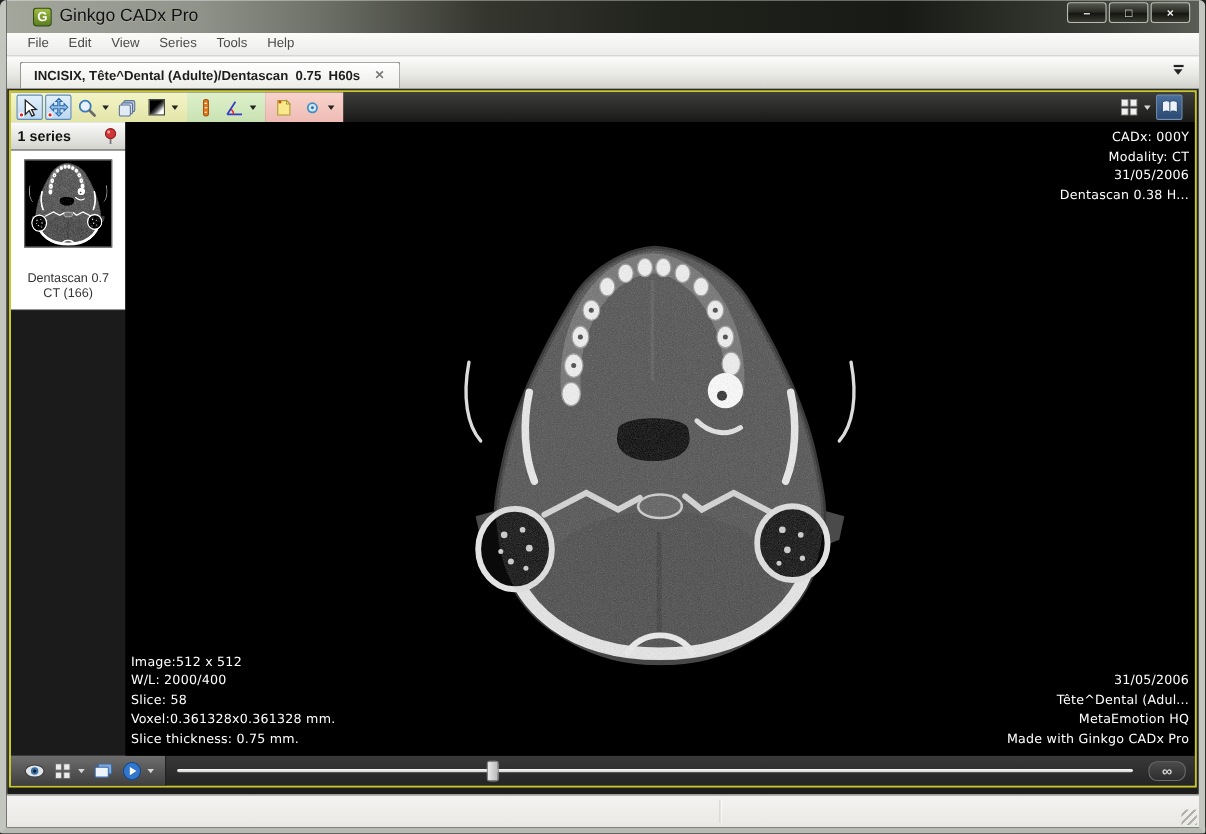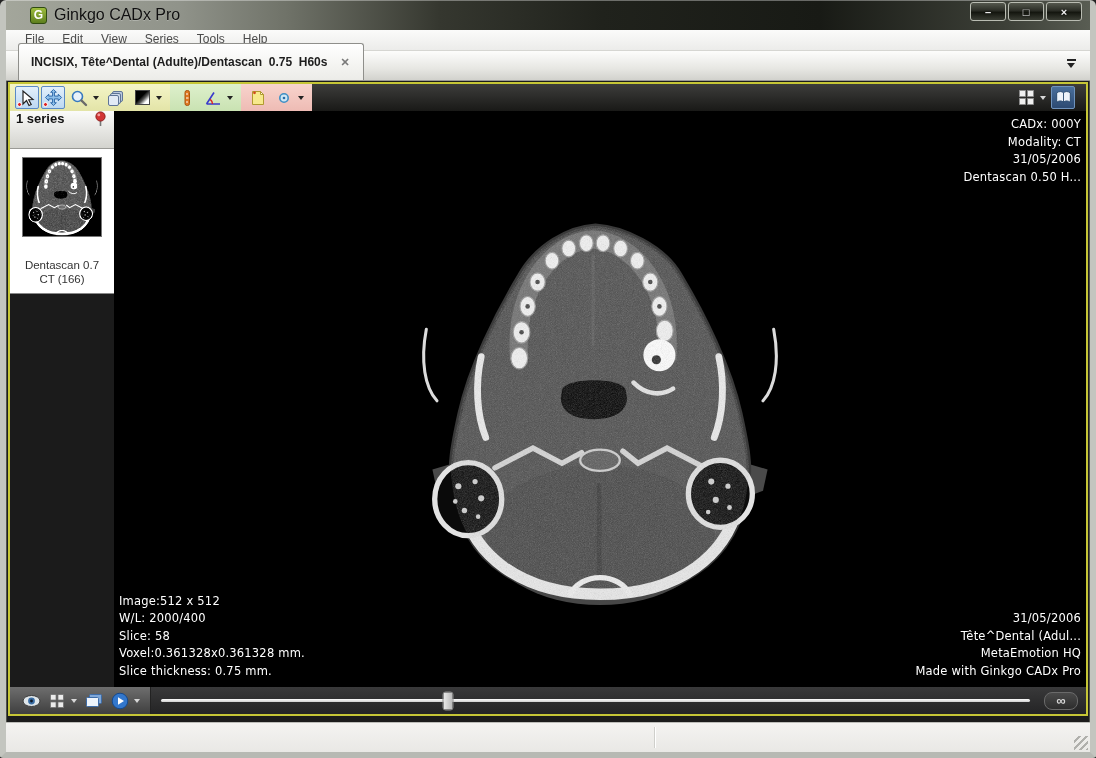--- a/index.html
+++ b/index.html
@@ -25,21 +25,21 @@
     text-shadow:0 0 2px #000; }
 
   
   .menubar{ height:21px; background:linear-gradient(180deg,#fbfbfa,#ececea);
     border-bottom:1px solid #d6d6d2; display:flex; align-items:flex-start; padding-left:10px; }
   .menu-item{ font-size:12px; color:#4a4a4a; padding:2px 9px; }
 
   
   .tabbar{ height:30px; background:linear-gradient(180deg,#fdfdfc 0,#e7e7e3 60%,#d2d2cd 100%);
     border-bottom:1px solid #9a9a96; position:relative; display:flex; align-items:flex-end; padding-left:12px; }
-  .tab{ height:37px; display:flex; align-items:center; padding:0 10px 0 12px;
+  .tab{ height:24px; display:flex; align-items:center; padding:0 10px 0 12px;
     background:linear-gradient(180deg,#ffffff,#ececе8); background:linear-gradient(180deg,#ffffff,#ecece8);
     border:1px solid #8f8f8b; border-bottom:none; border-radius:3px 3px 0 0; }
   .tab-label{ font-size:12px; font-weight:bold; color:#1d1d1d; white-space:pre; }
   .tab-close{ margin-left:10px; font-size:11px; font-weight:bold; color:#7a7a7a; padding:0 3px; }
   .tab-list-arrow{ position:absolute; right:14px; top:8px; width:9px; }
   .tab-list-arrow .bar{ height:2px; background:#222; margin-bottom:2px; }
   .tab-list-arrow .tri{ width:0; height:0; border-left:4.5px solid transparent; border-right:4.5px solid transparent; border-top:5px solid #222; }
 
   
   .client{ position:absolute; left:2px; right:2px; top:82px; bottom:36px;
@@ -57,22 +57,22 @@
   .tool .badge{ position:absolute; left:1px; bottom:1px; width:5px; height:5px; border-radius:50%; background:#d22; border:1px solid #fff; }
   .dd{ width:0; height:0; border-left:3.5px solid transparent; border-right:3.5px solid transparent; border-top:4px solid #222; margin:0 4px 0 1px; }
   .dd.light{ border-top-color:#d8d8d8; }
   .toolbar-spacer{ flex:1; }
   .tgroup.dark-right{ padding-right:10px; }
   .wl-icon{ width:15px; height:15px; border:1px solid #444; background:linear-gradient(135deg,#000 42%,#555 60%,#fff 80%); }
 
   
   .mainrow{ flex:1; display:flex; min-height:0; }
   .sidebar{ width:104px; background:#1e1e1e; display:flex; flex-direction:column; flex:0 0 auto; }
-  .series-header{ height:38px; background:linear-gradient(180deg,#fbfbfa,#d3d3ce); border-bottom:1px solid #9a9a96;
-    display:flex; align-items:flex-start; justify-content:space-between; padding:0 6px; }
+  .series-header{ height:26px; background:linear-gradient(180deg,#fbfbfa,#d3d3ce); border-bottom:1px solid #9a9a96;
+    display:flex; align-items:center; justify-content:space-between; padding:0 6px; }
   .series-header-label{ font-size:13px; font-weight:bold; color:#111; }
   .series-card{ background:#fff; border-bottom:1px solid #888; padding:8px 0 8px; text-align:center; }
   .thumb-frame{ width:80px; height:80px; margin:0 auto; border:1px solid #777; background:#000; }
   .series-name,.series-detail{ font-size:11.5px; color:#333; margin-top:22px; }
   .series-detail{ margin-top:2px; }
   .sidebar-fill{ flex:1; background:#1b1b1b; }
 
   
   .viewer{ position:relative; flex:1; background:#000; overflow:hidden; }
   .ct-main{ position:absolute; left:50%; transform:translateX(-50%); top:104px; width:390px; height:390px; }
@@ -344,21 +344,21 @@
 
       <div class="viewer">
         <svg class="ct-main" viewBox="0 0 512 512">
             <use href="#ct-scan"></use>
           </svg>
 
         <div class="overlay ov-tr">
           <div>CADx: 000Y</div>
           <div>Modality: CT</div>
           <div>31/05/2006</div>
-          <div>Dentascan 0.50 H...</div>
+          <div>Dentascan 0.38 H...</div>
         </div>
         <div class="overlay ov-bl">
           <div>Image:512 x 512</div>
           <div>W/L: 2000/400</div>
           <div>Slice: 58</div>
           <div>Voxel:0.361328x0.361328 mm.</div>
           <div>Slice thickness: 0.75 mm.</div>
         </div>
         <div class="overlay ov-br">
           <div>31/05/2006</div>

